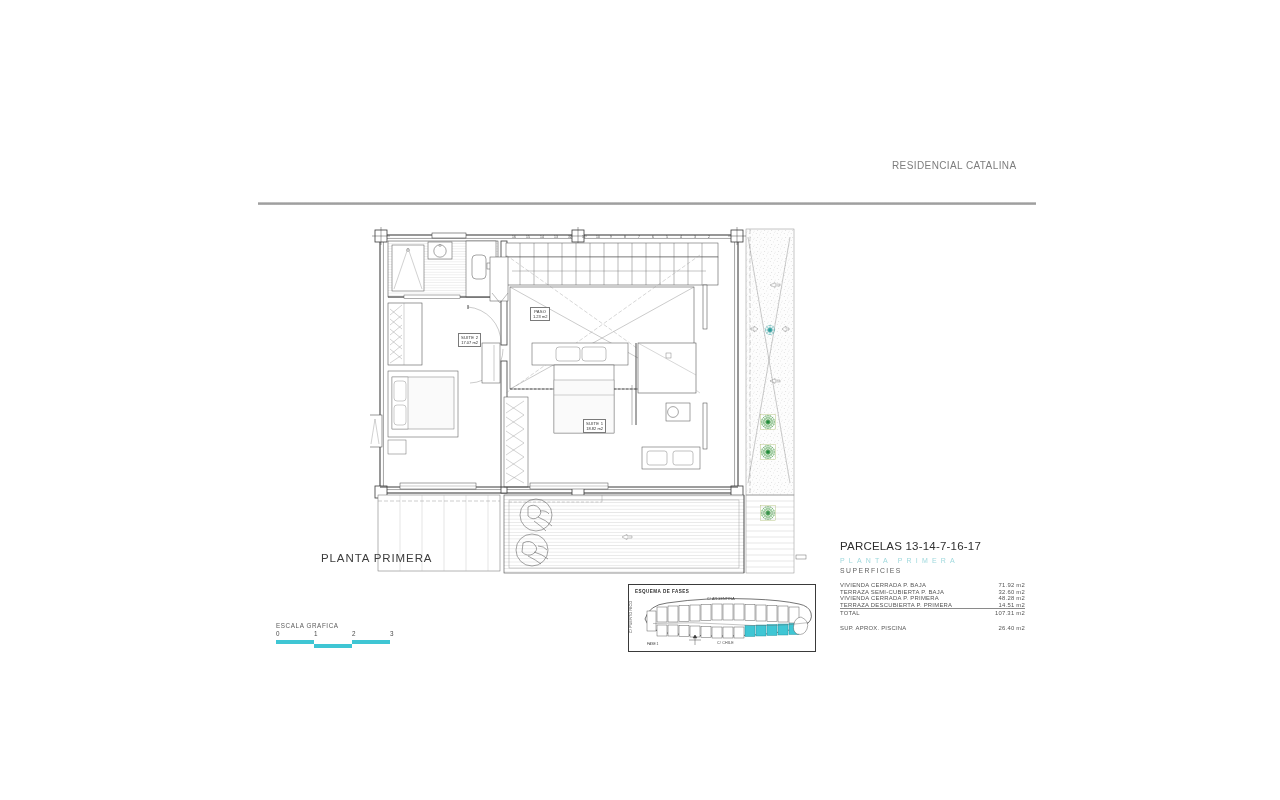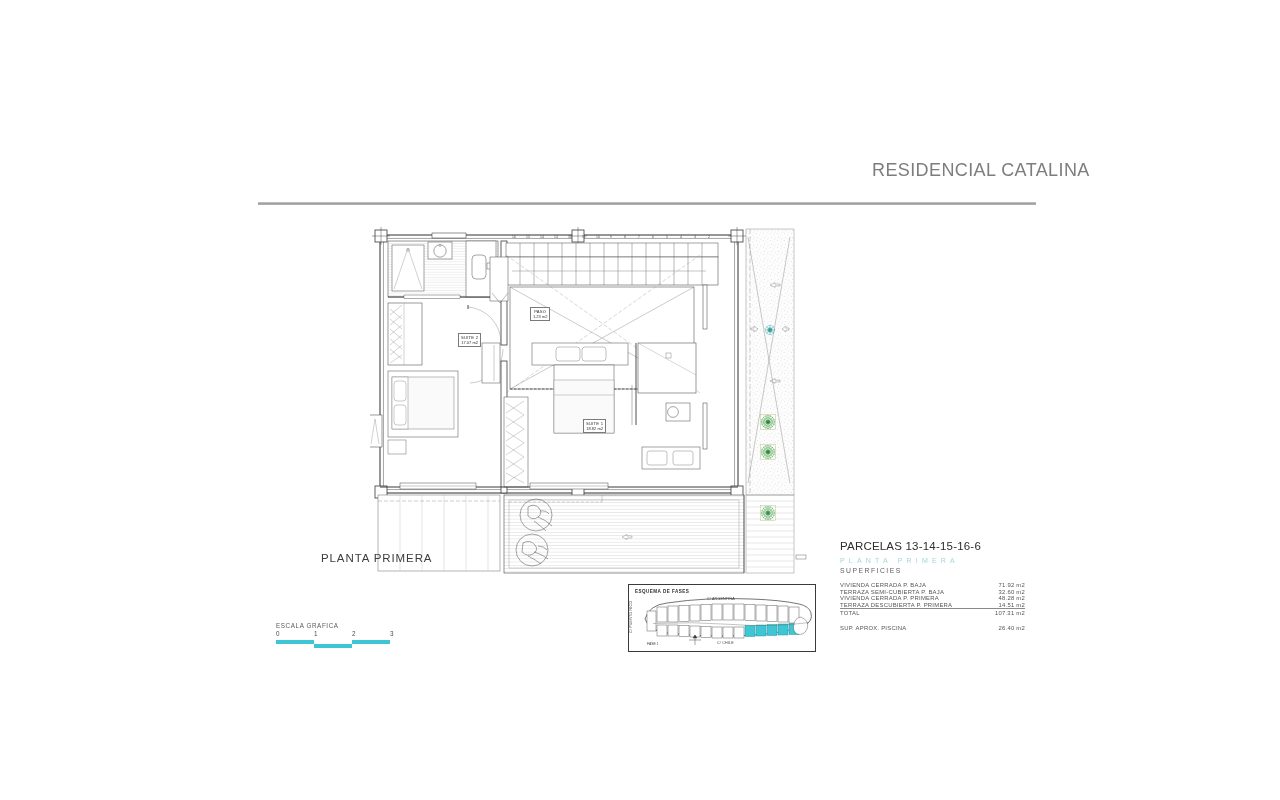--- a/index.html
+++ b/index.html
@@ -3,21 +3,21 @@
 <meta charset="utf-8">
 <style>
   html,body{margin:0;padding:0;background:#ffffff;}
   body{width:1280px;height:800px;position:relative;overflow:hidden;
        font-family:"Liberation Sans", sans-serif;color:#4a4a4a;}
 
   .abs{position:absolute;}
 
   
   #project-title{
-    left:872px; top:160px; font-size:18px; letter-spacing:0.4px;
+    left:892px; top:160px; font-size:10px; letter-spacing:0.4px;
     color:#7d7d7d; white-space:nowrap;
   }
   #header-rule{
     left:258px; top:202px; width:778px; height:3px;
     background:linear-gradient(to bottom,#d8d8d8 0,#9a9a9a 40%,#b8b8b8 100%);
   }
 
   
   #plan-title{
     left:321px; top:552px; font-size:11.5px; letter-spacing:0.9px;
@@ -447,21 +447,21 @@
 
     <g stroke="#3a3a3a" stroke-width="0.45" fill="none">
       <line x1="60" y1="55" x2="72" y2="55"></line>
         <line x1="66" y1="50" x2="66" y2="60"></line>
       <path d="M66 50 l-2 3 h4 z" fill="#3a3a3a"></path>
     </g>
   </svg>
 </div>
 
 <div class="abs" id="legend">
-  <div id="legend-parcelas">PARCELAS 13-14-15-16-6</div>
+  <div id="legend-parcelas">PARCELAS 13-14-7-16-17</div>
   <div id="legend-planta">PLANTA PRIMERA</div>
   <div id="legend-superficies">SUPERFICIES</div>
 
   <table class="areas">
     <tbody id="areas-body">
         <tr>
           <td>VIVIENDA CERRADA P. BAJA</td>
           <td class="val">71.92 m2</td>
         </tr>
         <tr>

